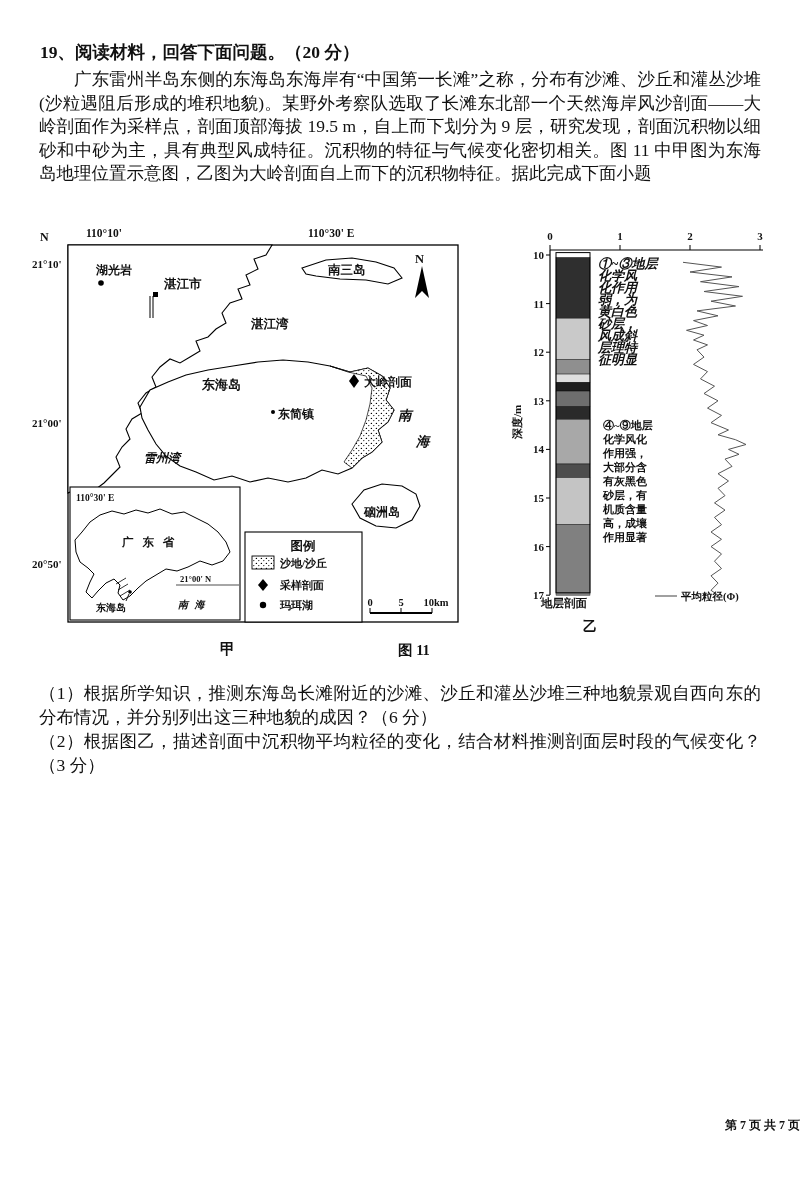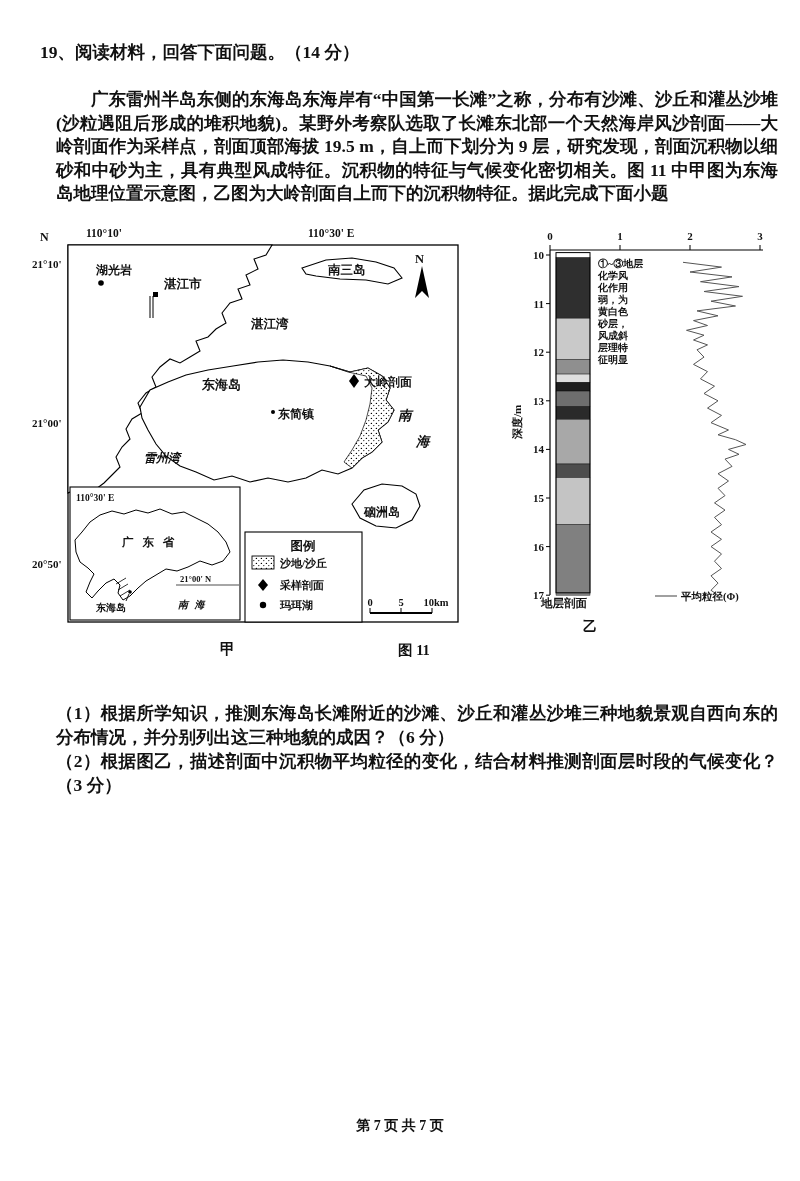--- a/index.html
+++ b/index.html
@@ -7,52 +7,51 @@
   body {
     width:800px; height:1181px; position:relative;
     font-family:"Liberation Serif","DejaVu Serif",serif;
     color:#111;
   }
   .q-title {
     position:absolute; left:40px; top:40px;
     font-size:17.5px; font-weight:700; white-space:nowrap;
   }
   .para {
-    position:absolute; left:56px; width:722px;
-    font-size:17.5px; font-weight:700; line-height:23.5px;
+    position:absolute; left:39px; width:722px;
+    font-size:17.5px; font-weight:400; line-height:23.5px;
     text-align:justify;
-    margin-top:20px;
   }
   #intro { top:68px; text-indent:2em; }
   #q1 { top:682px; }
   #q2 { top:730px; }
   .figure { position:absolute; left:0; top:222px; width:800px; height:450px; }
   #map-svg { position:absolute; left:30px; top:0; width:435px; height:440px; }
   #chart-svg { position:absolute; left:505px; top:0; width:275px; height:425px; }
   svg text { font-family:"Liberation Serif","DejaVu Serif",serif; fill:#111; }
   .ann {
     position:absolute; white-space:pre-line; font-weight:600;
   }
-  #ann1 { left:598px; top:36px; font-size:10px; line-height:12px; }
+  #ann1 { left:598px; top:36px; font-size:13px; line-height:12px;font-style:italic; }
   #ann2 { left:603px; top:196px; font-size:11px; line-height:14px; }
   .note {
     position:absolute; left:642px; top:390px; width:150px;
     font-size:9.5px; line-height:13.5px; white-space:pre-line;
   }
   .page-footer {
     position:absolute; left:0; right:0; top:1117px;
-    text-align:center; font-size:14px; font-weight:700;
+    text-align:right; font-size:12px; font-weight:700;
   }
 </style>
 </head>
 <body>
 
 <div class="page">
 
-  <h1 class="q-title">19、阅读材料，回答下面问题。（14 分）</h1>
+  <h1 class="q-title">19、阅读材料，回答下面问题。（20 分）</h1>
   <p class="para" id="intro">广东雷州半岛东侧的东海岛东海岸有“中国第一长滩”之称，分布有沙滩、沙丘和灌丛沙堆(沙粒遇阻后形成的堆积地貌)。某野外考察队选取了长滩东北部一个天然海岸风沙剖面——大岭剖面作为采样点，剖面顶部海拔 19.5 m，自上而下划分为 9 层，研究发现，剖面沉积物以细砂和中砂为主，具有典型风成特征。沉积物的特征与气候变化密切相关。图 11 中甲图为东海岛地理位置示意图，乙图为大岭剖面自上而下的沉积物特征。据此完成下面小题</p>
 
   <div class="figure">
 
     <svg id="map-svg" viewBox="0 0 435 440">
       <defs>
         <pattern id="sandDots" width="5" height="5" patternUnits="userSpaceOnUse">
           <rect width="5" height="5" fill="#fff"></rect>
           <circle cx="1.4" cy="1.4" r="0.7" fill="#000"></circle>
           <circle cx="3.8" cy="3.6" r="0.6" fill="#000"></circle>
@@ -197,19 +196,28 @@
 
     <div class="ann" id="ann1">①~③地层
 化学风
 化作用
 弱，为
 黄白色
 砂层，
 风成斜
 层理特
 征明显</div>
+    <div class="ann" id="ann2">④~⑨地层
+化学风化
+作用强，
+大部分含
+有灰黑色
+砂层，有
+机质含量
+高，成壤
+作用显著</div>
   </div>
 
   <p class="para" id="q1">（1）根据所学知识，推测东海岛长滩附近的沙滩、沙丘和灌丛沙堆三种地貌景观自西向东的分布情况，并分别列出这三种地貌的成因？（6 分）</p>
   <p class="para" id="q2">（2）根据图乙，描述剖面中沉积物平均粒径的变化，结合材料推测剖面层时段的气候变化？（3 分）</p>
 
   <div class="page-footer">第 7 页 共 7 页</div>
 </div>
 
 </body></html>

